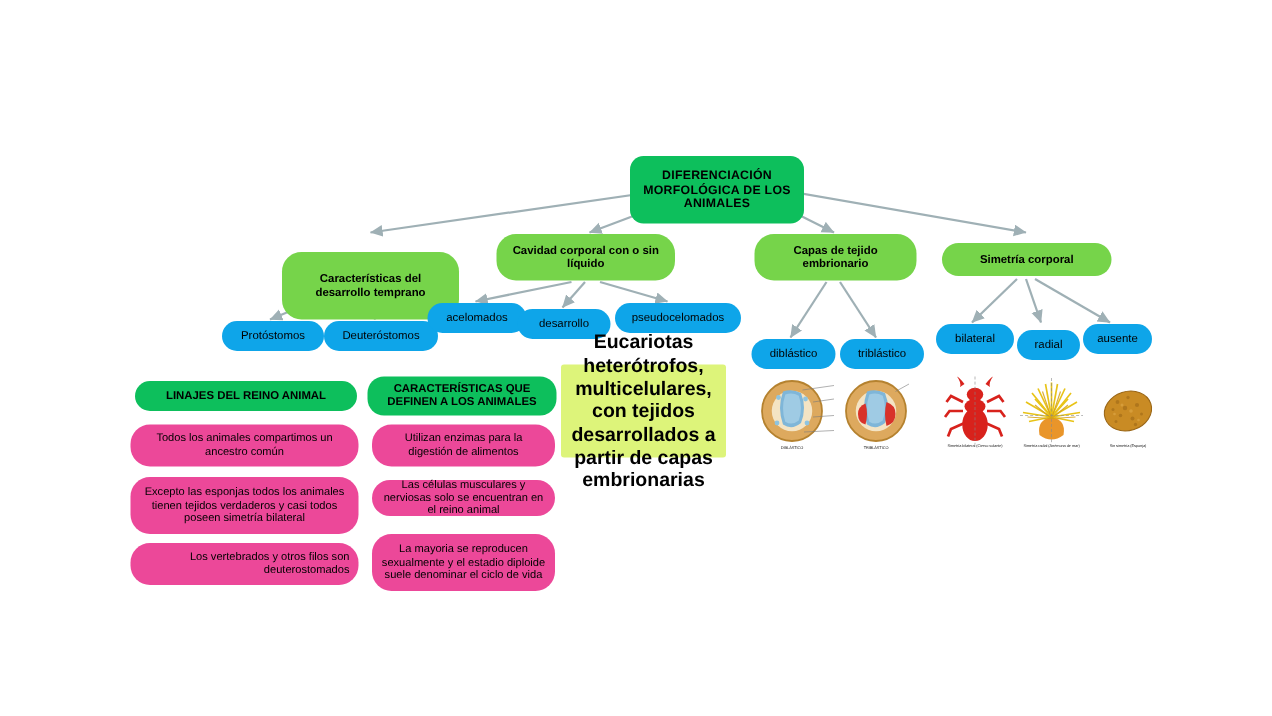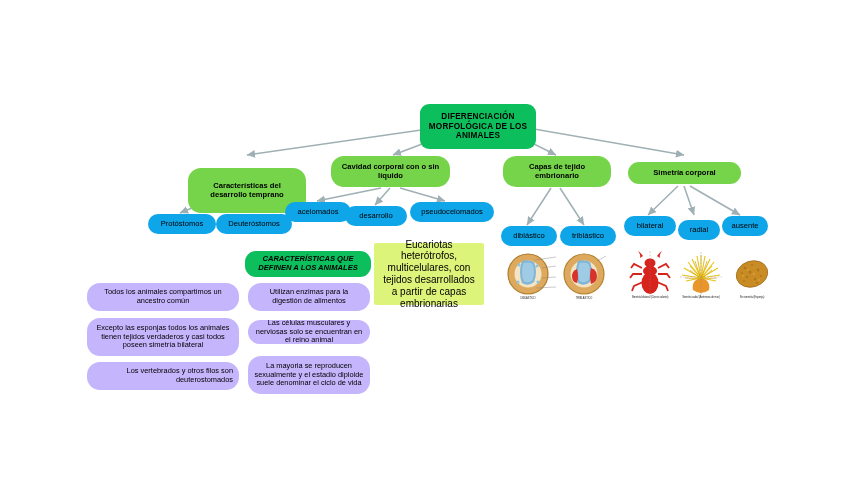--- a/index.html
+++ b/index.html
@@ -64,31 +64,31 @@
   }
   
   .leaf {
     background: #0ea5e9;
     border-radius: 11px;
     font-size: 7.6px;
     padding: 1px 5px;
   }
   
   .tbox {
-    background: #c4b5fd;
+    background: #ec4899;
     border-radius: 13px;
     font-size: 7.4px;
     padding: 3px 6px;
   }
   
   .ybox {
     background: #ddf47a;
     border-radius: 2px;
-    font-weight: normal;
-    font-size: 10px;
+    font-weight: bold;
+    font-size: 13px;
     padding: 3px 5px;
     justify-content: center;
   }
   .figure {
     position: absolute;
     box-sizing: border-box;
     background: #ffffff;
   }
   .fig-cap {
     position: absolute;
@@ -183,31 +183,34 @@
   <div class="node leaf" style="left:624px; top:216px; width:52px; height:20px;">
     <span>bilateral</span>
   </div>
   <div class="node leaf" style="left:678px; top:220px; width:42px; height:20px;">
     <span>radial</span>
   </div>
   <div class="node leaf" style="left:722px; top:216px; width:46px; height:20px;">
     <span>ausente</span>
   </div>
 
+  <div class="node hdr" style="left:90px; top:254px; width:148px; height:20px;">
+    <span>LINAJES DEL REINO ANIMAL</span>
+  </div>
   <div class="node tbox" style="left:87px; top:283px; width:152px; height:28px;">
     <span>Todos los animales compartimos un ancestro común</span>
   </div>
   <div class="node tbox" style="left:87px; top:318px; width:152px; height:38px;">
     <span>Excepto las esponjas todos los animales tienen tejidos verdaderos y casi todos poseen simetría bilateral</span>
   </div>
   <div class="node tbox" style="left:87px; top:362px; width:152px; height:28px;text-align:right;">
     <span>Los vertebrados y otros filos son deuterostomados</span>
   </div>
 
-  <div class="node hdr" style="left:245px; top:251px; width:126px; height:26px;font-style:italic;">
+  <div class="node hdr" style="left:245px; top:251px; width:126px; height:26px;">
     <span>CARACTERÍSTICAS QUE DEFINEN A LOS ANIMALES</span>
   </div>
   <div class="node tbox" style="left:248px; top:283px; width:122px; height:28px;">
     <span>Utilizan enzimas para la digestión de alimentos</span>
   </div>
   <div class="node tbox" style="left:248px; top:320px; width:122px; height:24px;">
     <span>Las células musculares y nerviosas solo se encuentran en el reino animal</span>
   </div>
   <div class="node tbox" style="left:248px; top:356px; width:122px; height:38px;">
     <span>La mayoria se reproducen sexualmente y el estadio diploide suele denominar el ciclo de vida</span>

